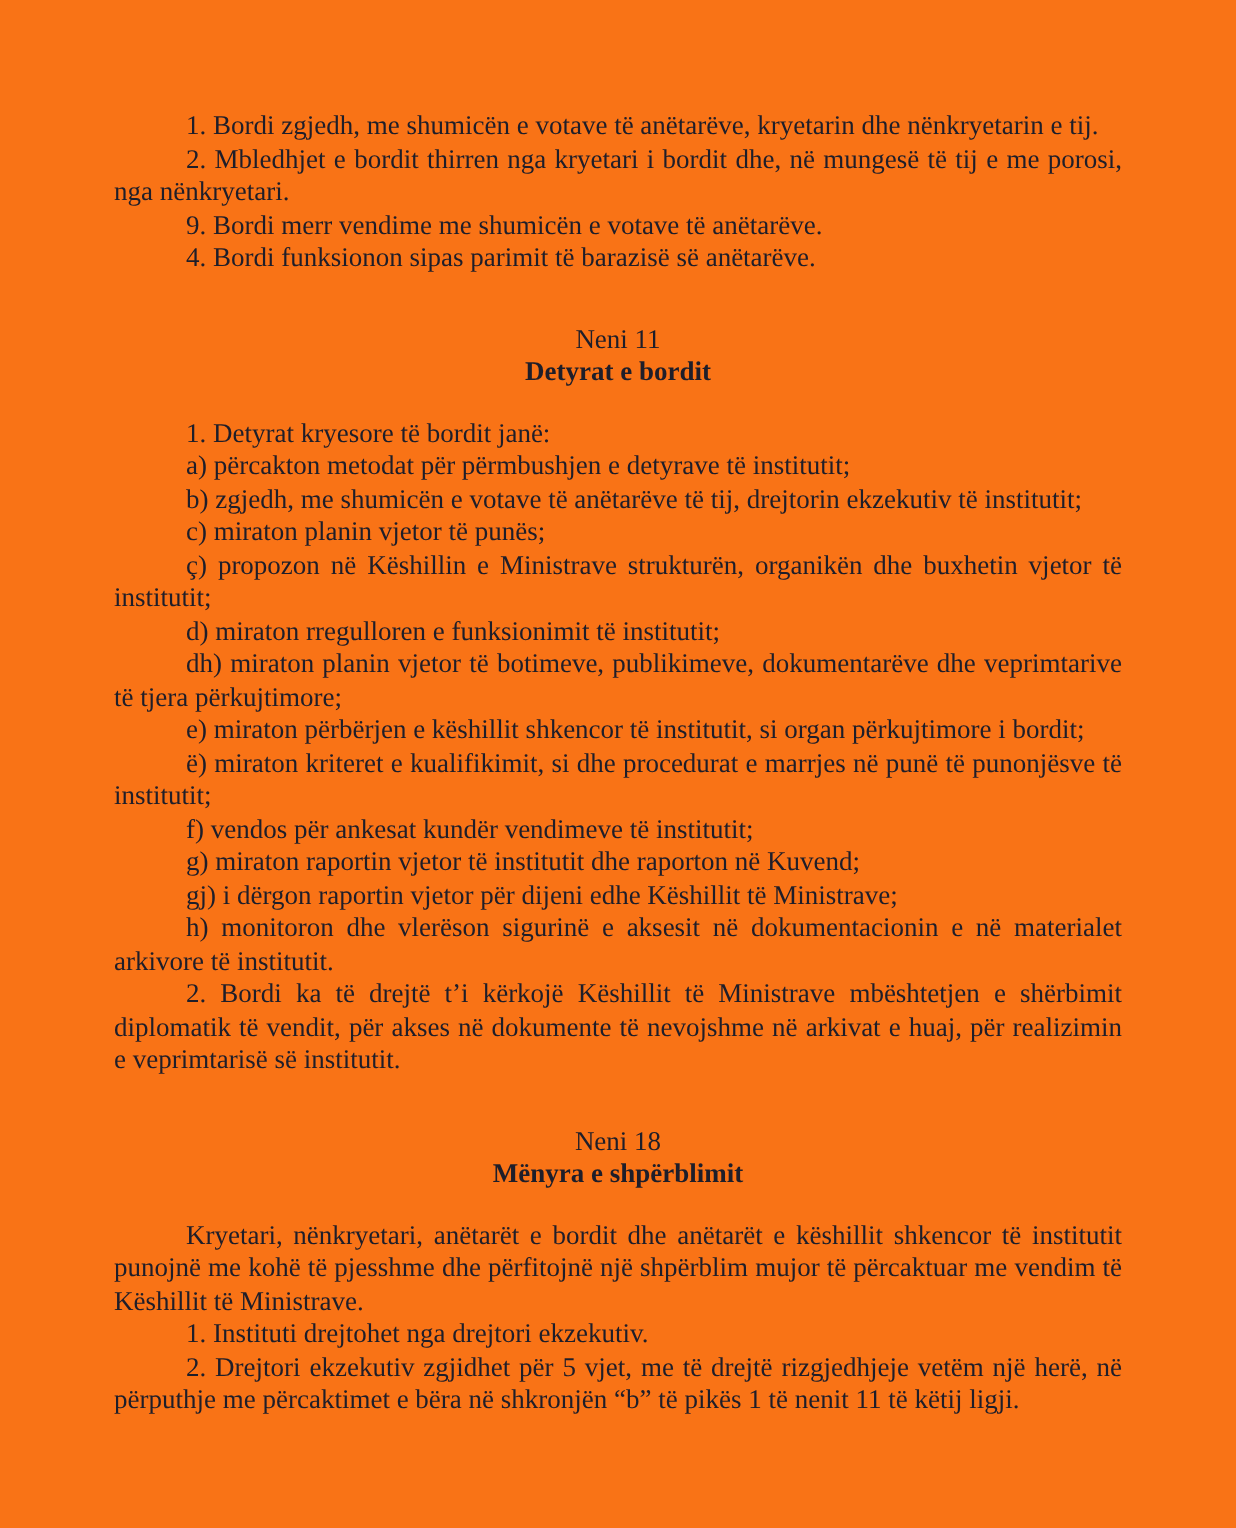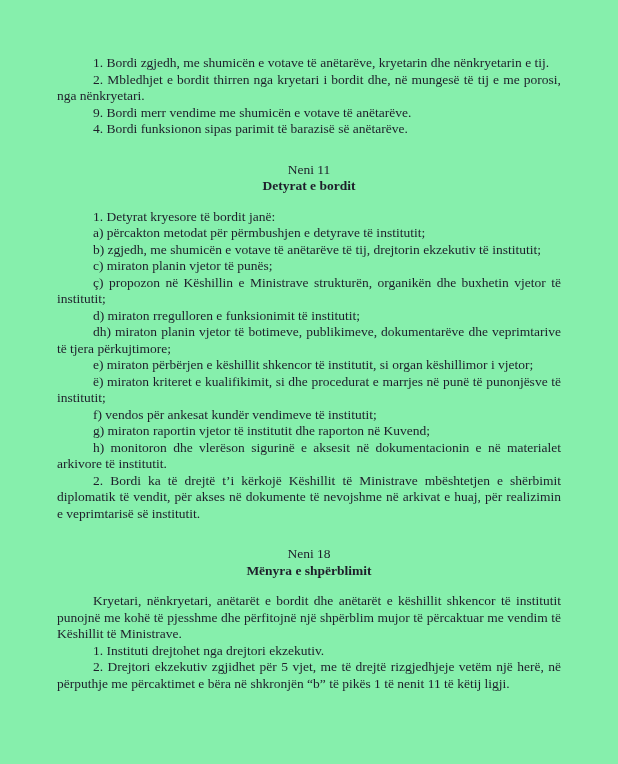--- a/index.html
+++ b/index.html
@@ -4,21 +4,21 @@
 <style>
   html, body {
     margin: 0;
     padding: 0;
     background: #ffffff;
   }
   .page {
     position: relative;
     width: 618px;
     height: 764px;
-    background: #86efac;
+    background: #f97316;
     overflow: hidden;
   }
   .content {
     box-sizing: border-box;
     width: 618px;
     padding: 55px 57px 0 57px;
     font-family: "Liberation Serif", "DejaVu Serif", serif;
     font-size: 13.5px;
     line-height: 16.5px;
     color: #1e1e2a;
@@ -59,24 +59,25 @@
       <p class="art-title">Detyrat e bordit</p>
     </div>
 
     <p>1. Detyrat kryesore të bordit janë:</p>
     <p>a) përcakton metodat për përmbushjen e detyrave të institutit;</p>
     <p>b) zgjedh, me shumicën e votave të anëtarëve të tij, drejtorin ekzekutiv të institutit;</p>
     <p>c) miraton planin vjetor të punës;</p>
     <p>ç) propozon në Këshillin e Ministrave strukturën, organikën dhe buxhetin vjetor të institutit;</p>
     <p>d) miraton rregulloren e funksionimit të institutit;</p>
     <p>dh) miraton planin vjetor të botimeve, publikimeve, dokumentarëve dhe veprimtarive të tjera përkujtimore;</p>
-    <p>e) miraton përbërjen e këshillit shkencor të institutit, si organ këshillimor i vjetor;</p>
+    <p>e) miraton përbërjen e këshillit shkencor të institutit, si organ përkujtimore i bordit;</p>
     <p>ë) miraton kriteret e kualifikimit, si dhe procedurat e marrjes në punë të punonjësve të institutit;</p>
     <p>f) vendos për ankesat kundër vendimeve të institutit;</p>
     <p>g) miraton raportin vjetor të institutit dhe raporton në Kuvend;</p>
+    <p>gj) i dërgon raportin vjetor për dijeni edhe Këshillit të Ministrave;</p>
     <p>h) monitoron dhe vlerëson sigurinë e aksesit në dokumentacionin e në materialet arkivore të institutit.</p>
     <p>2. Bordi ka të drejtë t’i kërkojë Këshillit të Ministrave mbështetjen e shërbimit diplomatik të vendit, për akses në dokumente të nevojshme në arkivat e huaj, për realizimin e veprimtarisë së institutit.</p>
 
     <div class="heading">
       <p class="art-num">Neni 18</p>
       <p class="art-title">Mënyra e shpërblimit</p>
     </div>
 
     <p>Kryetari, nënkryetari, anëtarët e bordit dhe anëtarët e këshillit shkencor të institutit punojnë me kohë të pjesshme dhe përfitojnë një shpërblim mujor të përcaktuar me vendim të Këshillit të Ministrave.</p>
 

